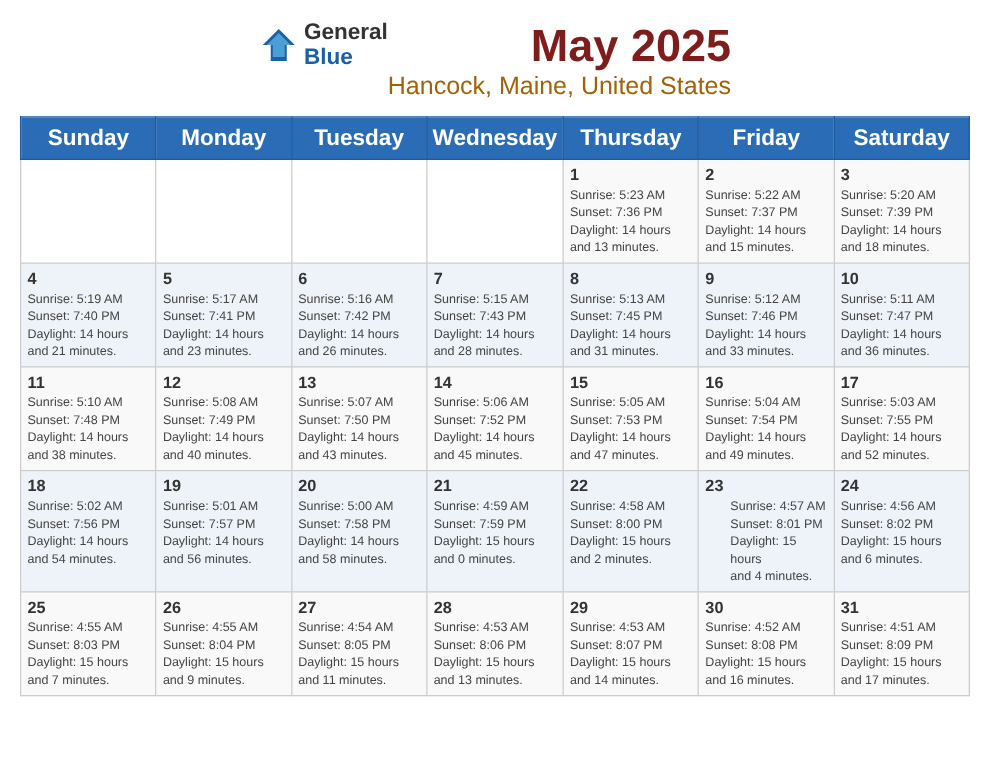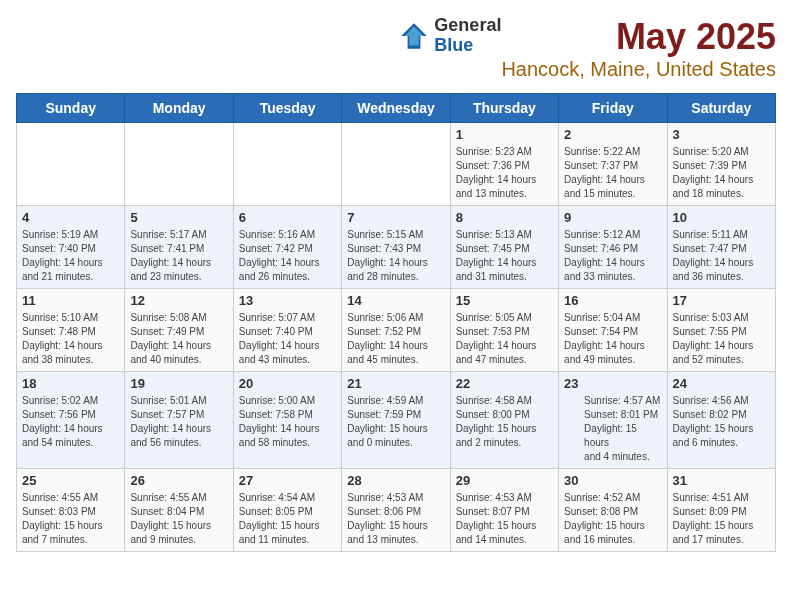--- a/index.html
+++ b/index.html
@@ -5,21 +5,21 @@
     * { box-sizing: border-box; margin: 0; padding: 0; }
     body {
       font-family: Arial, sans-serif;
       background: #fff;
       width: 792px;
       min-height: 612px;
       padding: 16px;
     }
     .header-area {
       display: flex;
-      justify-content: flex-end;
+      justify-content: center;
       align-items: flex-start;
       margin-bottom: 12px;
     }
     .logo {
       display: flex;
       align-items: center;
       gap: 4px;
     }
     .logo-text {
       font-size: 18px;
@@ -48,21 +48,21 @@
     .calendar {
       width: 100%;
       border-collapse: collapse;
       font-size: 11px;
     }
     .calendar thead tr th {
       background: #2a6cb5;
       color: #fff;
       text-align: center;
       padding: 6px 4px;
-      font-size: 14px;
+      font-size: 18px;
       font-weight: bold;
       border: 1px solid #1e5a9e;
     }
     .calendar tbody tr td {
       vertical-align: top;
       border: 1px solid #ccc;
       padding: 4px 5px;
       width: 108px;
       min-height: 90px;
       background: #fff;
@@ -210,21 +210,21 @@
         <td>
           <div class="day-number">12</div>
           <div class="day-info" style="white-space: pre-line;">Sunrise: 5:08 AM
 Sunset: 7:49 PM
 Daylight: 14 hours
 and 40 minutes.</div>
         </td>
         <td>
           <div class="day-number">13</div>
           <div class="day-info" style="white-space: pre-line;">Sunrise: 5:07 AM
-Sunset: 7:40 PM
+Sunset: 7:50 PM
 Daylight: 14 hours
 and 43 minutes.</div>
         </td>
         <td>
           <div class="day-number">14</div>
           <div class="day-info" style="white-space: pre-line;">Sunrise: 5:06 AM
 Sunset: 7:52 PM
 Daylight: 14 hours
 and 45 minutes.</div>
         </td>

